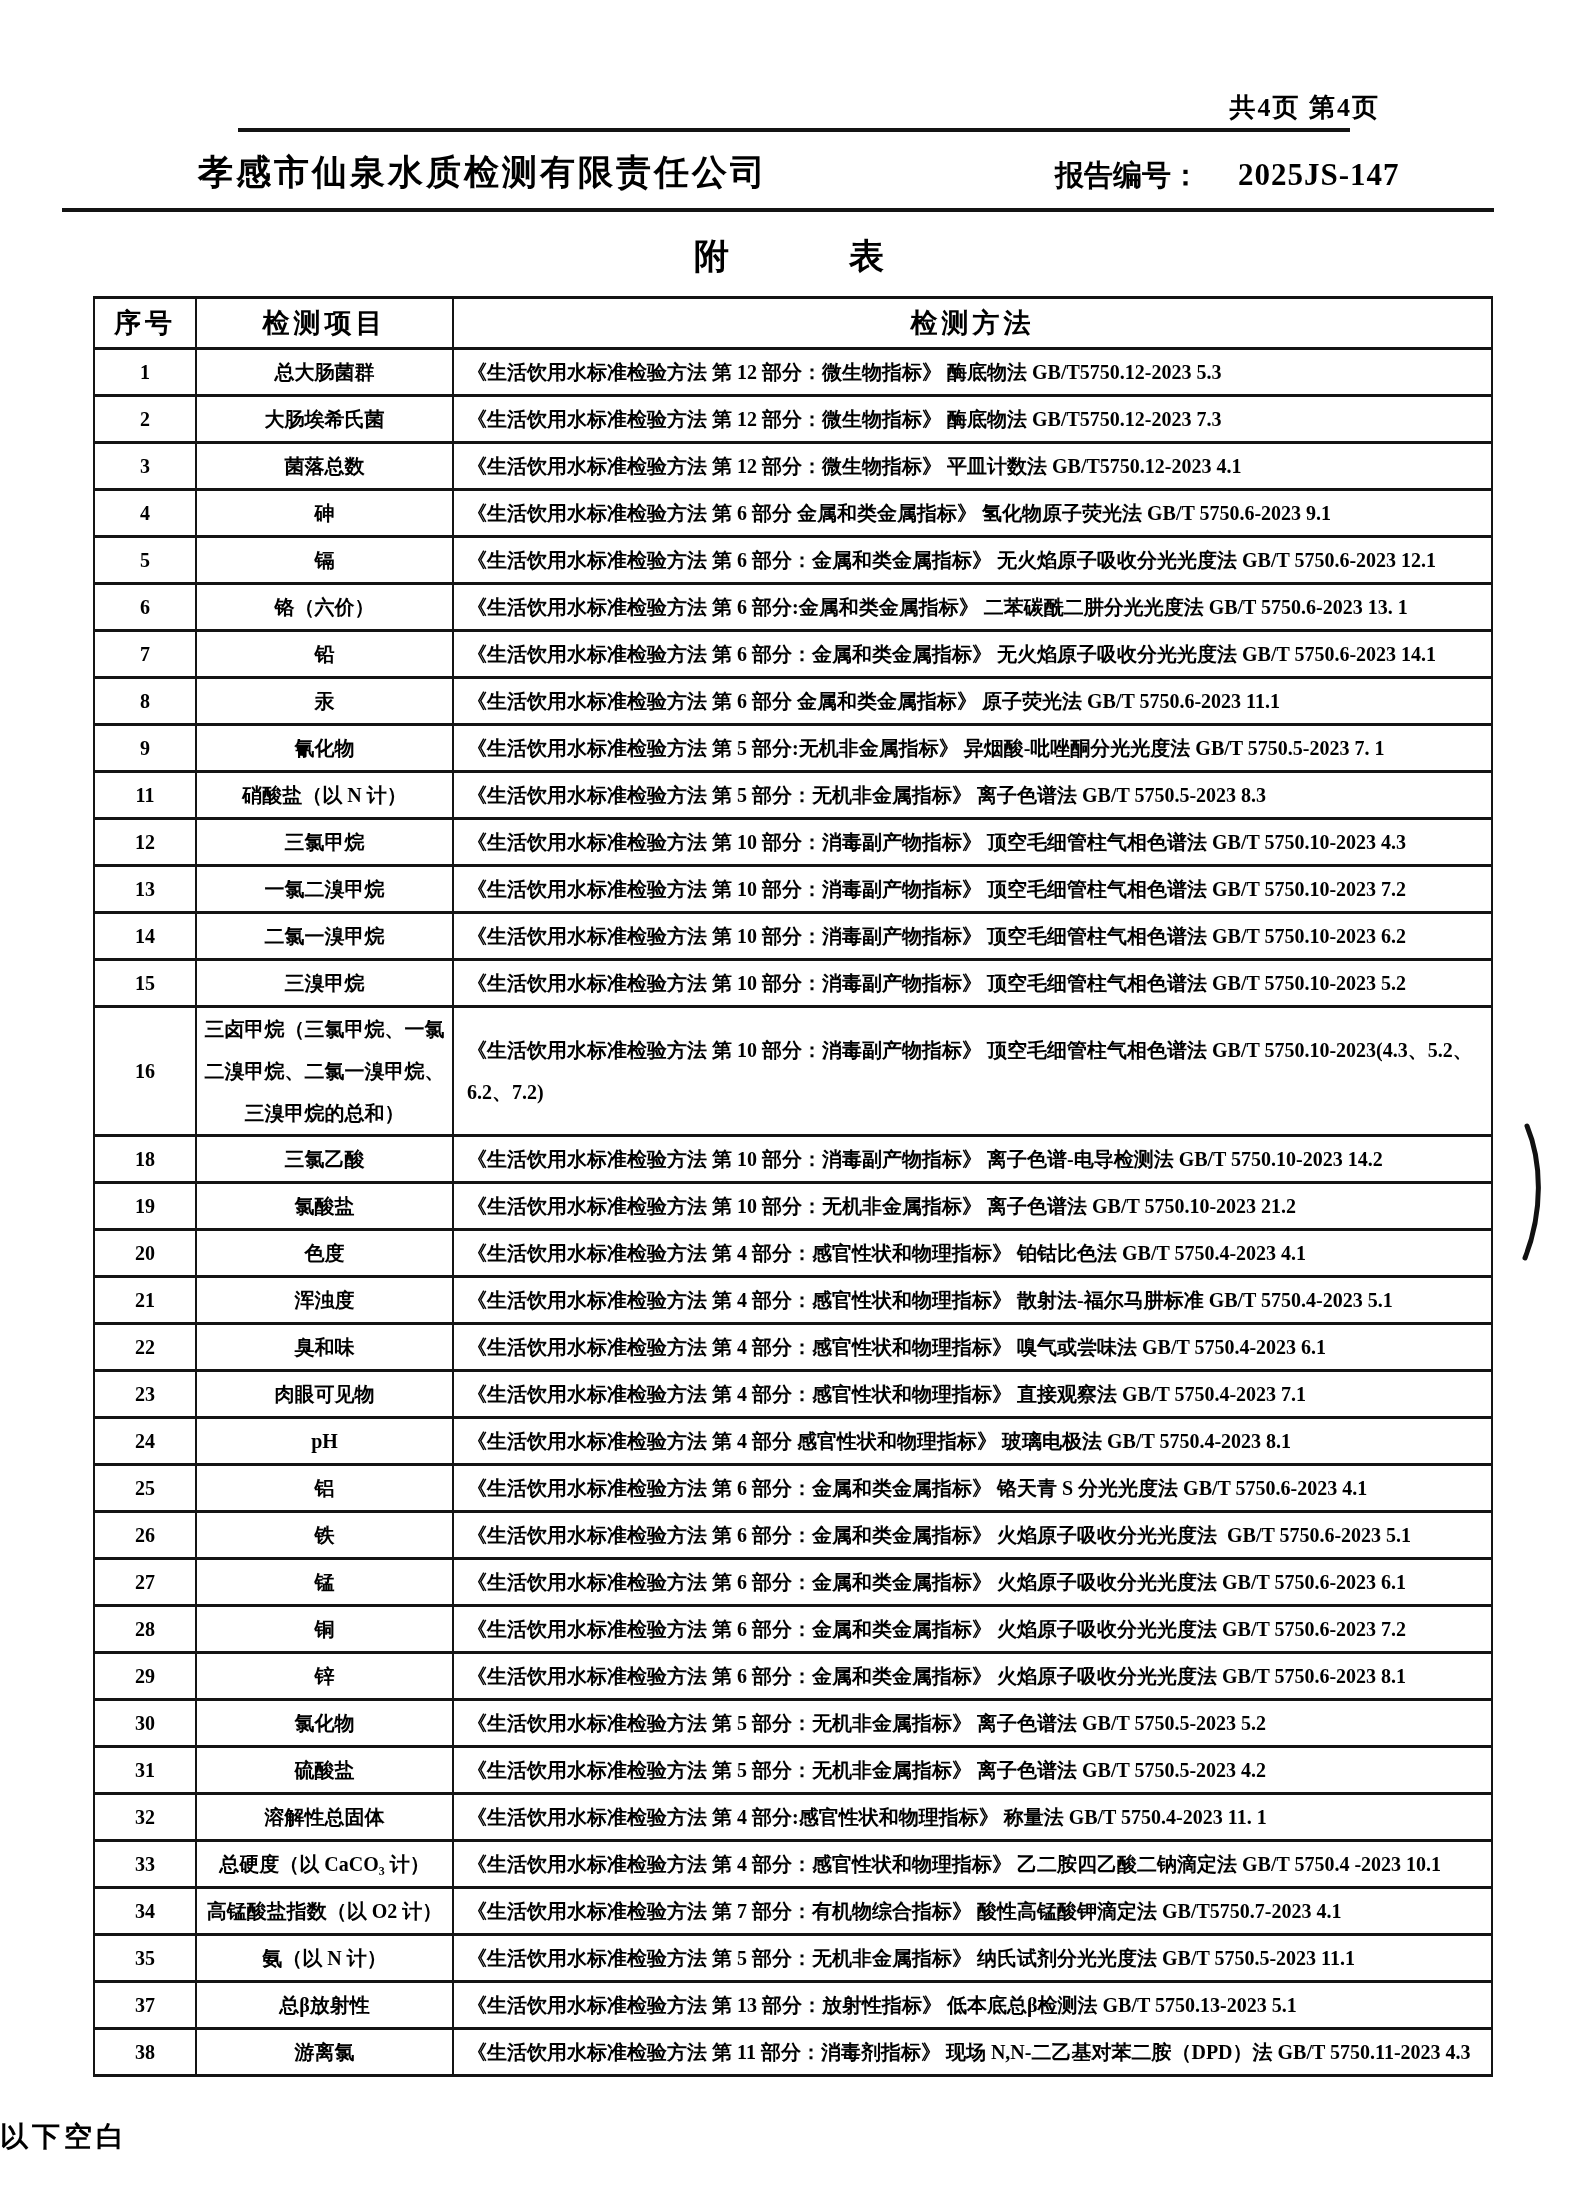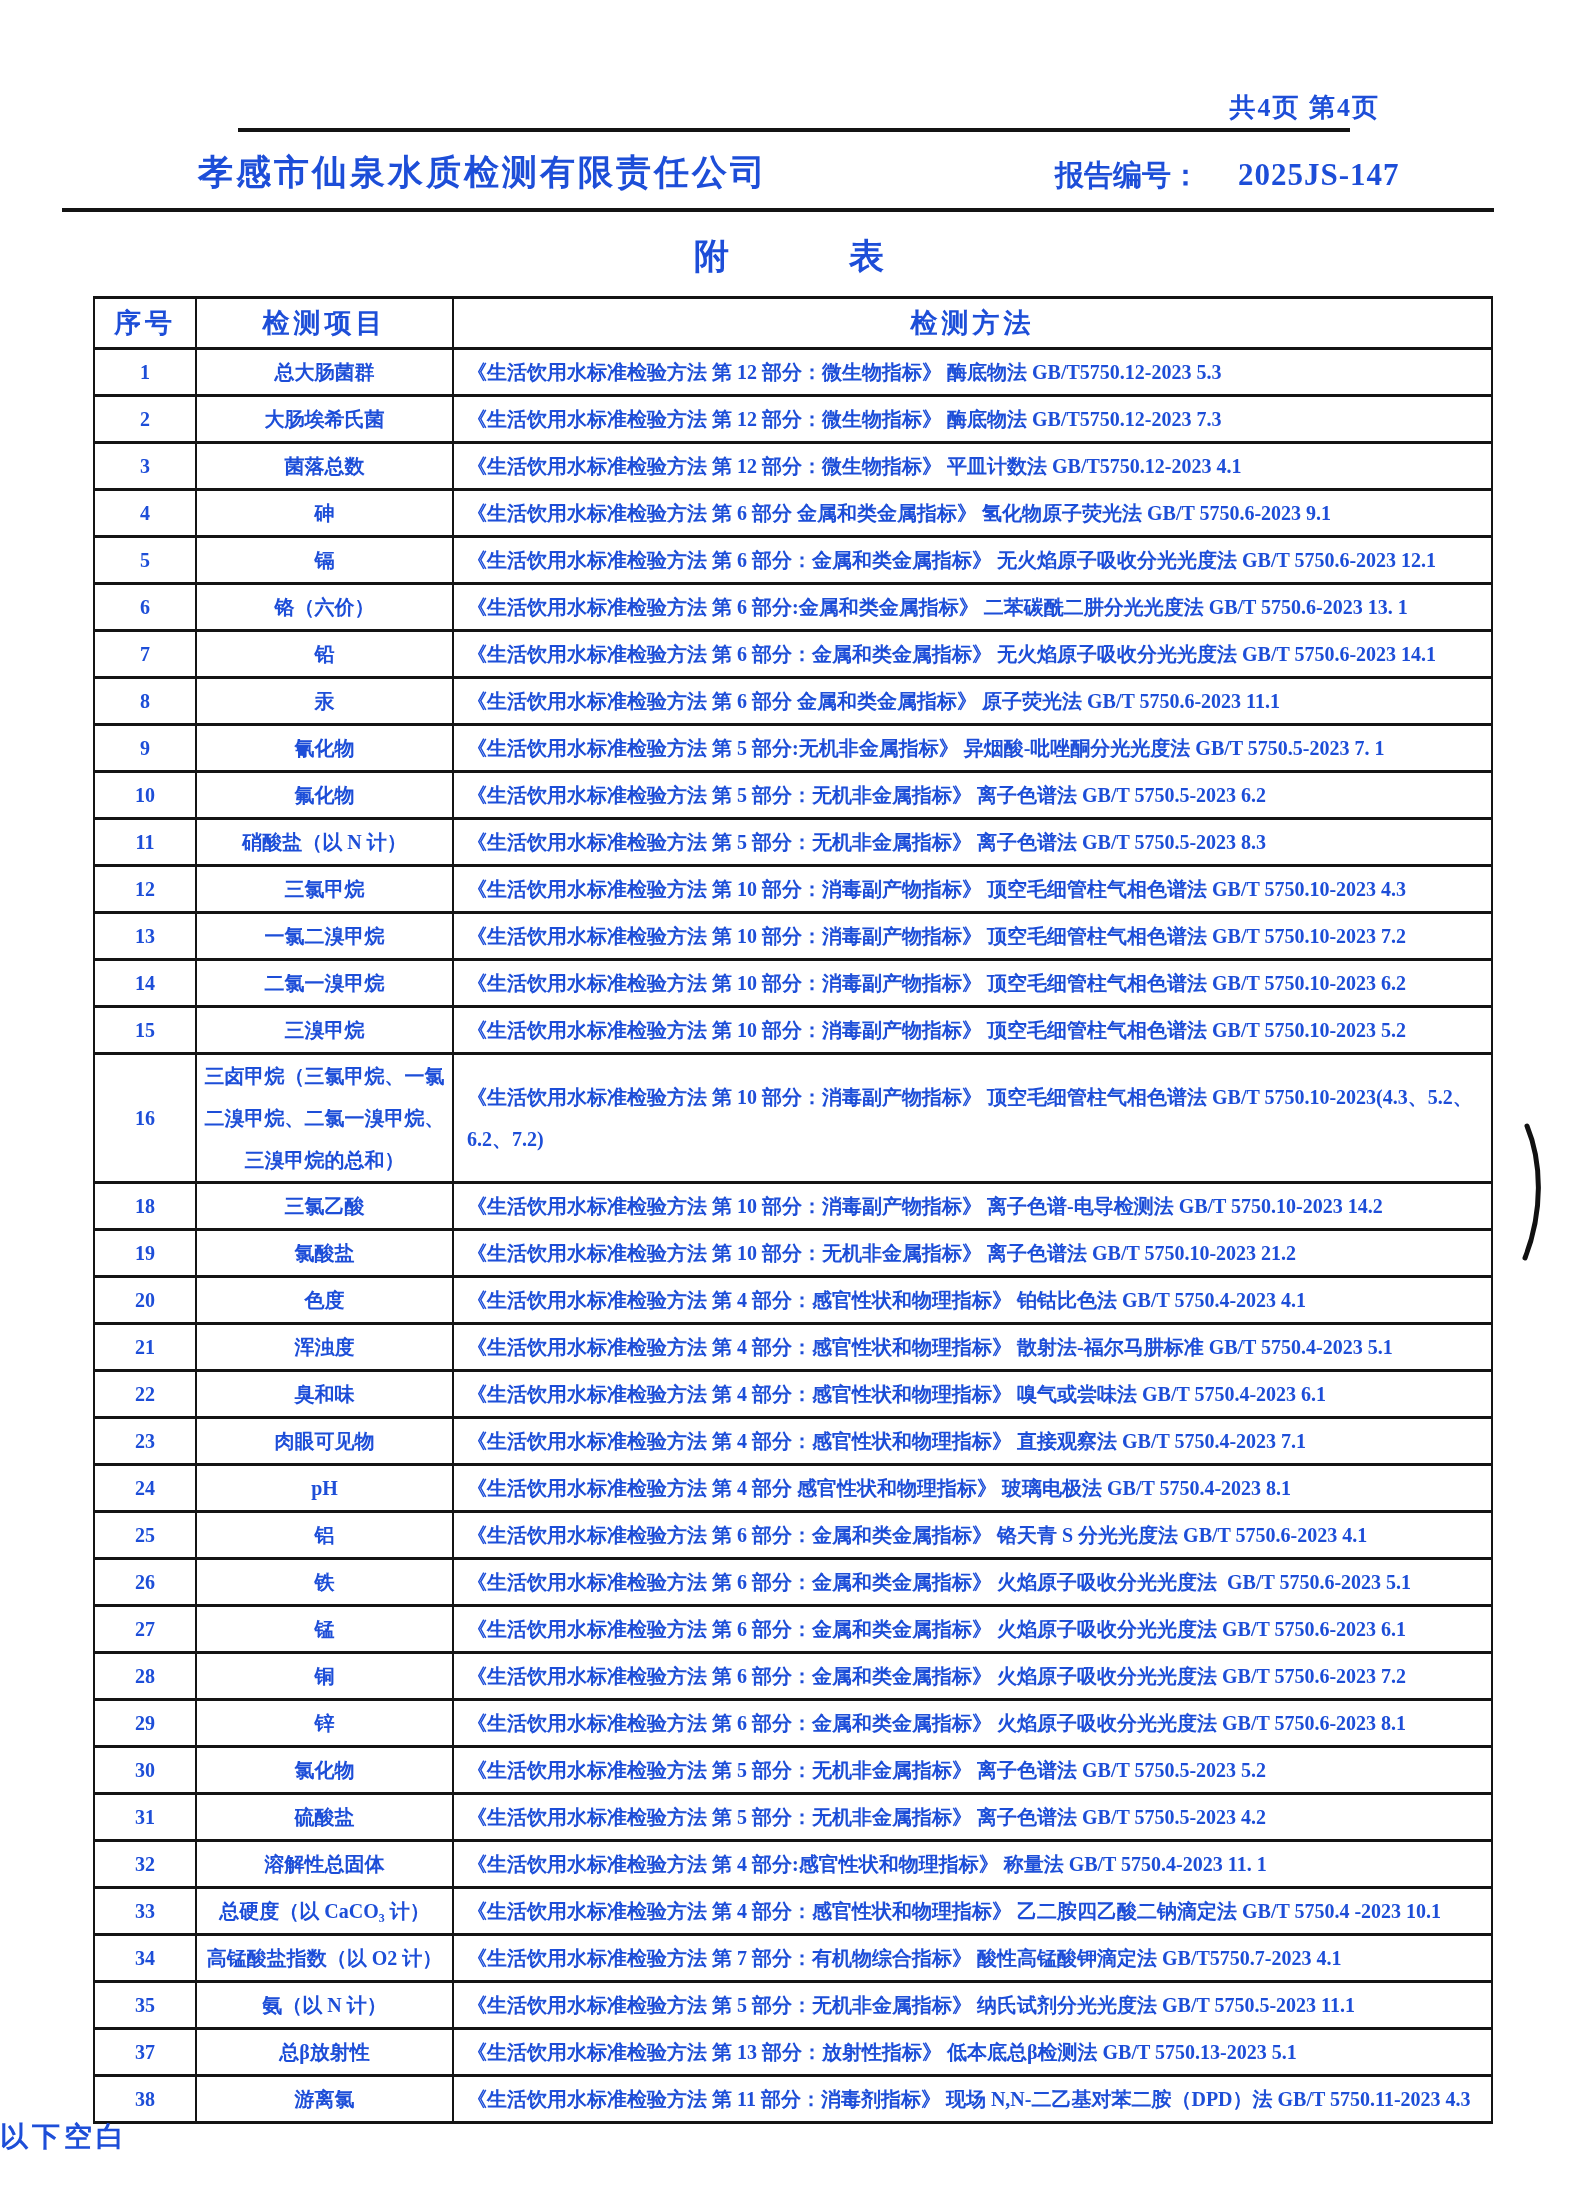--- a/index.html
+++ b/index.html
@@ -2,21 +2,21 @@
 <html><head>
 <meta charset="utf-8">
 <style>
   html,body{margin:0;padding:0;background:#9a9a9a;}
   .page{
     position:relative;
     width:1578px;height:2201px;
     background:#ffffff;
     font-family:"Liberation Serif","DejaVu Serif",serif;
     font-weight:700;
-    color:#1d4ed8;
+    color:#000000;
     overflow:hidden;
   }
   .page-info{
     position:absolute;top:90px;left:1160px;width:220px;
     font-size:26px;text-align:right;letter-spacing:2px;white-space:nowrap;
   }
   .rule{position:absolute;background:#141414;}
   .rule-top{left:238px;top:128px;width:1112px;height:4px;}
   .rule-bottom{left:62px;top:208px;width:1432px;height:4px;}
   .company{
@@ -134,25 +134,20 @@
           <td class="c-no">8</td>
           <td class="c-item">汞</td>
           <td class="c-method">《生活饮用水标准检验方法 第 6 部分 金属和类金属指标》 原子荧光法 GB/T 5750.6-2023 11.1</td>
         </tr>
         <tr>
           <td class="c-no">9</td>
           <td class="c-item">氰化物</td>
           <td class="c-method">《生活饮用水标准检验方法 第 5 部分:无机非金属指标》 异烟酸-吡唑酮分光光度法 GB/T 5750.5-2023 7. 1</td>
         </tr>
         <tr>
-          <td class="c-no">10</td>
-          <td class="c-item">氟化物</td>
-          <td class="c-method">《生活饮用水标准检验方法 第 5 部分：无机非金属指标》 离子色谱法 GB/T 5750.5-2023 6.2</td>
-        </tr>
-        <tr>
           <td class="c-no">11</td>
           <td class="c-item">硝酸盐（以 N 计）</td>
           <td class="c-method">《生活饮用水标准检验方法 第 5 部分：无机非金属指标》 离子色谱法 GB/T 5750.5-2023 8.3</td>
         </tr>
         <tr>
           <td class="c-no">12</td>
           <td class="c-item">三氯甲烷</td>
           <td class="c-method">《生活饮用水标准检验方法 第 10 部分：消毒副产物指标》 顶空毛细管柱气相色谱法 GB/T 5750.10-2023 4.3</td>
         </tr>
         <tr>

